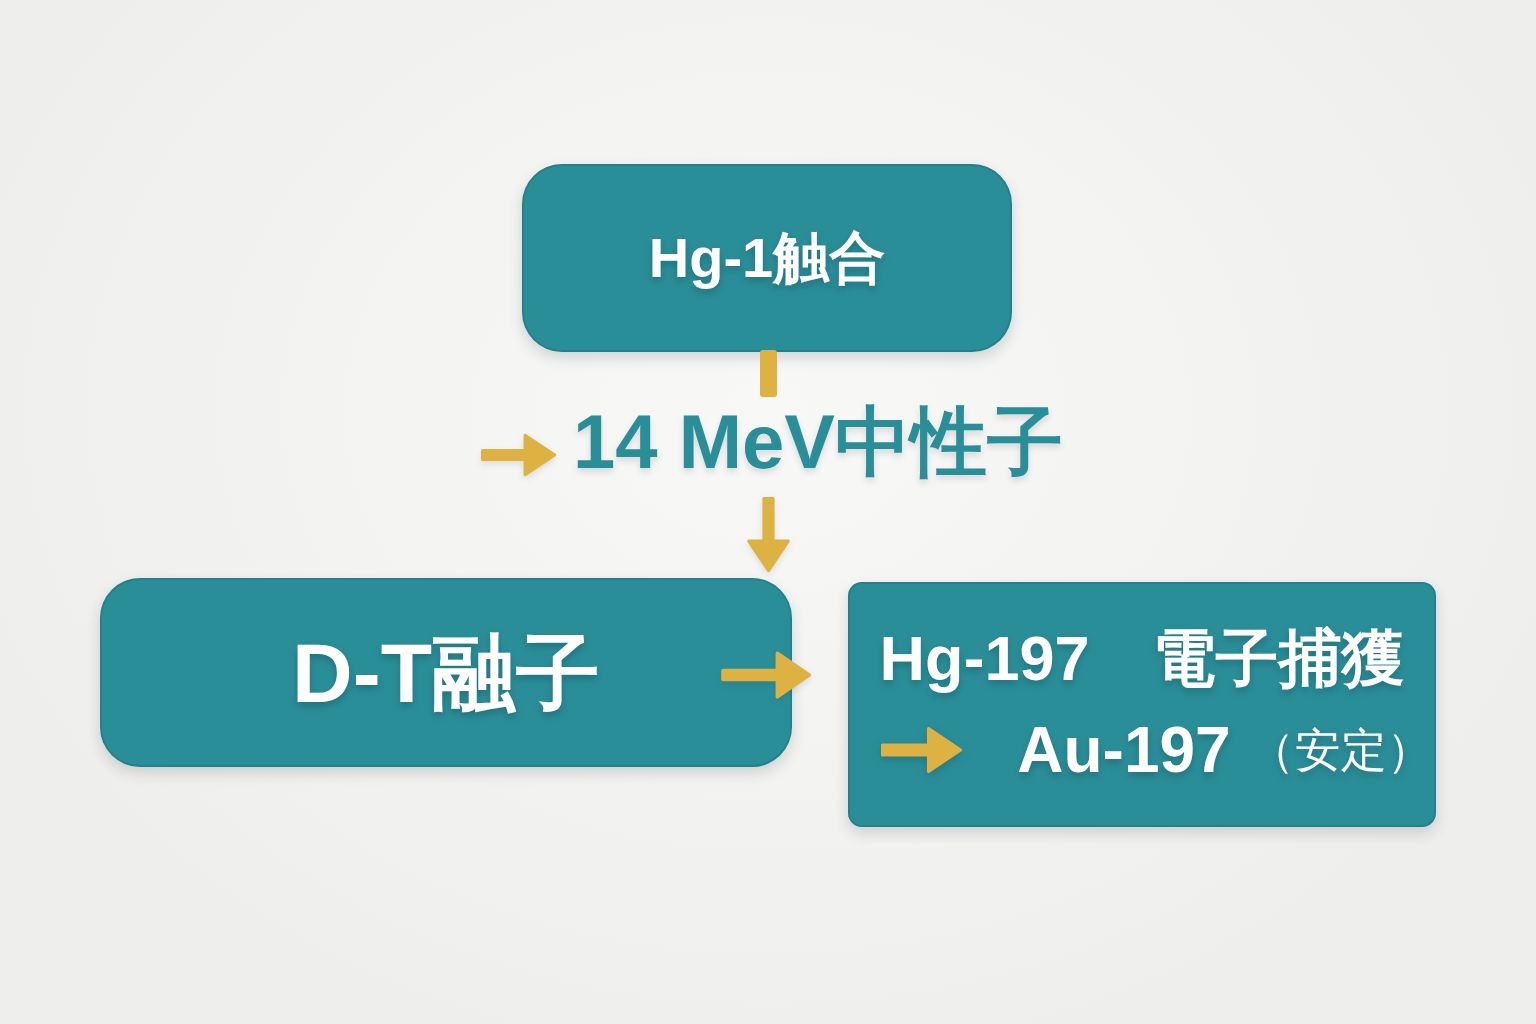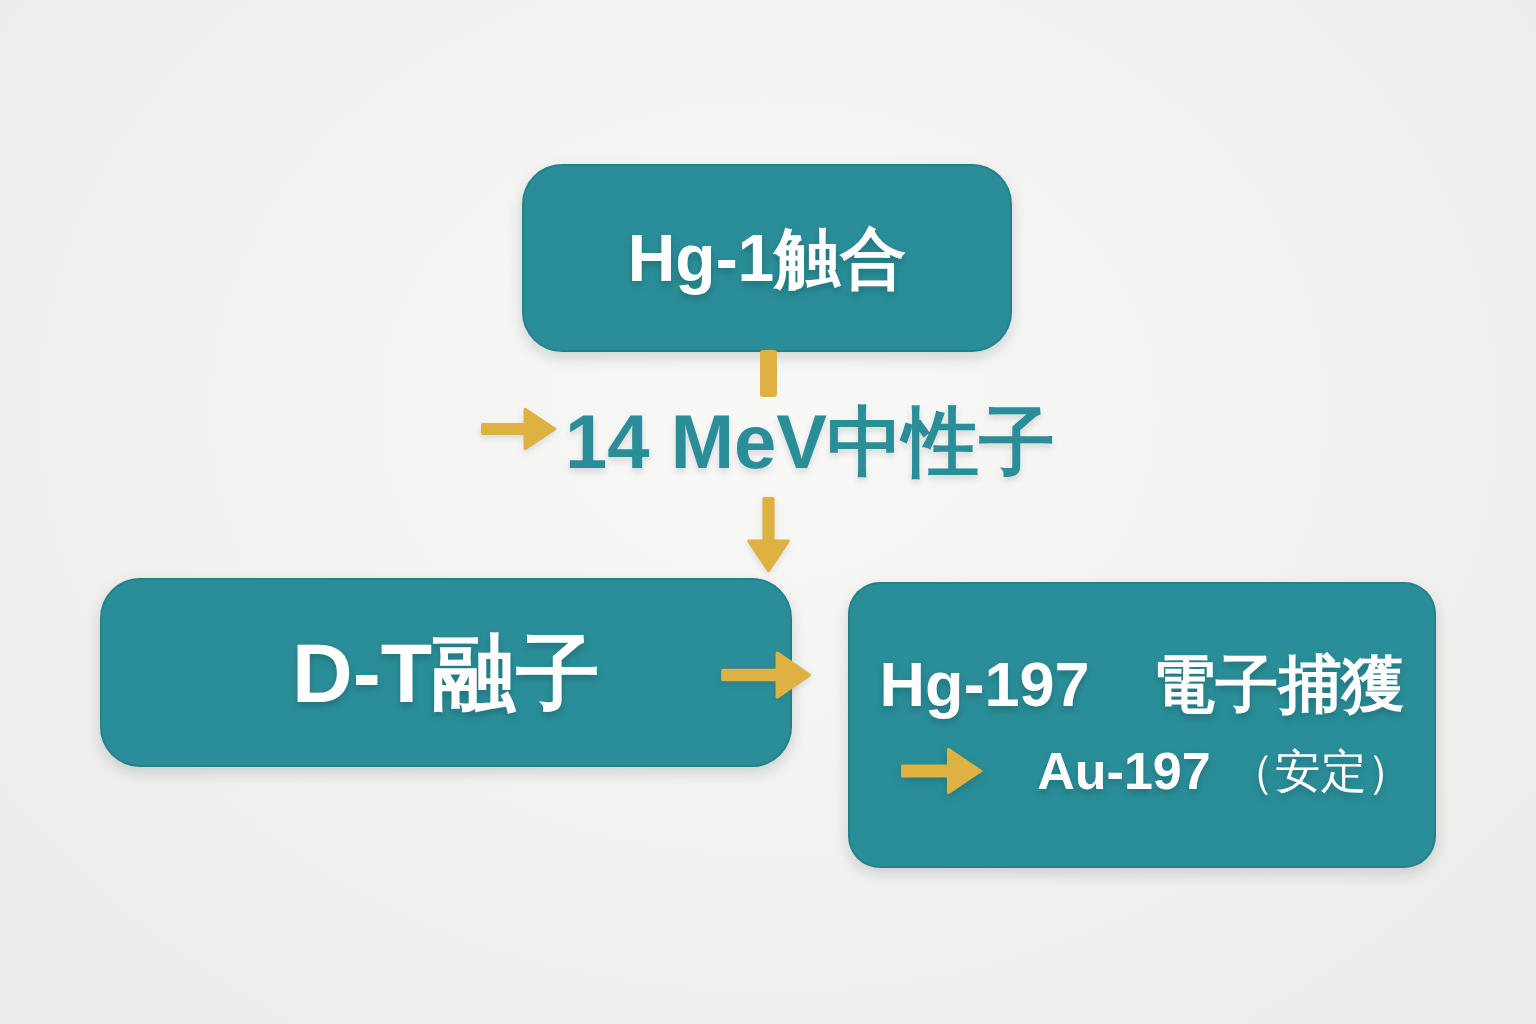--- a/index.html
+++ b/index.html
@@ -35,35 +35,35 @@
       0 6px 14px rgba(40, 60, 65, 0.18);
   }
   .node-label {
     color: var(--label-text);
     font-weight: 700;
     line-height: 1;
     white-space: nowrap;
     text-shadow: 0 4px 7px rgba(15, 45, 50, 0.28);
   }
   .node-top  { left: 522px; top: 164px; width: 490px; height: 188px; }
-  .node-top .node-label { font-size: 66px; text-align: right; }
+  .node-top .node-label { font-size: 56px; text-align: right; }
   .node-left { left: 100px; top: 578px; width: 692px; height: 189px; }
   .node-left .node-label { font-size: 84px; }
-  .node-right { left: 848px; top: 582px; width: 588px; height: 286px; border-radius: 32px; gap: 28px; }
+  .node-right { left: 848px; top: 582px; width: 588px; height: 245px; border-radius: 14px; gap: 28px; }
   .node-right .line1 { font-size: 63px; }
   .node-right .line2 {
     display: flex;
     align-items: center;
     gap: 18px;
     margin-left: 30px;
   }
   .node-right .au-label {
     color: var(--label-text);
     font-weight: 700;
-    font-size: 52px;
+    font-size: 64px;
     line-height: 1;
     text-shadow: 0 4px 7px rgba(15, 45, 50, 0.28);
     margin-left: 36px;
   }
   .node-right .stable-note {
     color: var(--label-text);
     font-weight: 400;
     font-size: 46px;
     line-height: 1;
     text-shadow: 0 4px 7px rgba(15, 45, 50, 0.28);
@@ -73,22 +73,22 @@
     left: 760px; top: 350px;
     width: 17px; height: 47px;
     background: var(--yellow);
     border-radius: 3px;
   }
   .neutron-row {
     position: absolute;
     left: 481px; top: 404px;
     height: 76px;
     display: flex;
-    align-items: flex-start;
-    gap: 8px;
+    align-items: flex-end;
+    gap: 16px;
   }
   .neutron-text {
     color: var(--teal);
     font-weight: 700;
     font-size: 76px;
     line-height: 1;
     white-space: nowrap;
     text-shadow: 0 4px 6px rgba(30, 50, 55, 0.14);
   }
   .arrow { display: block; }

